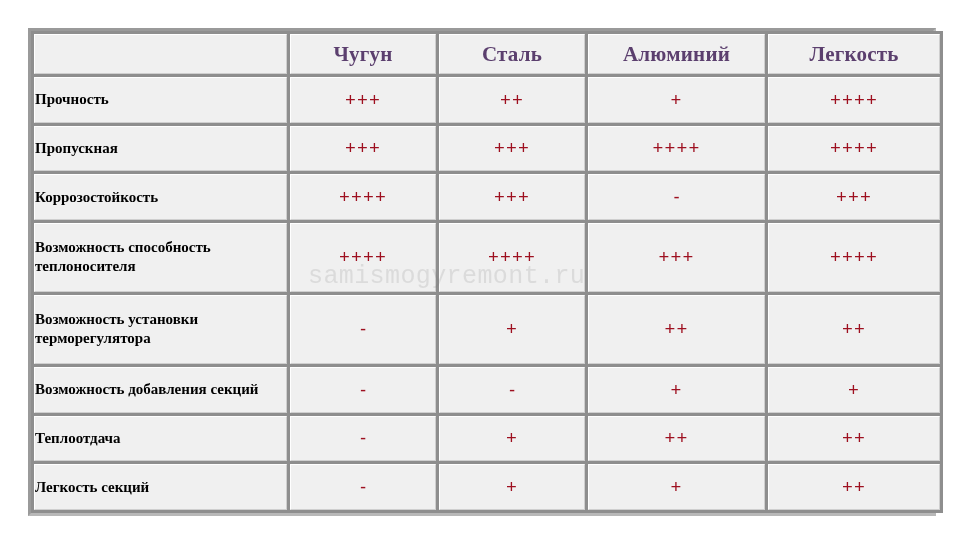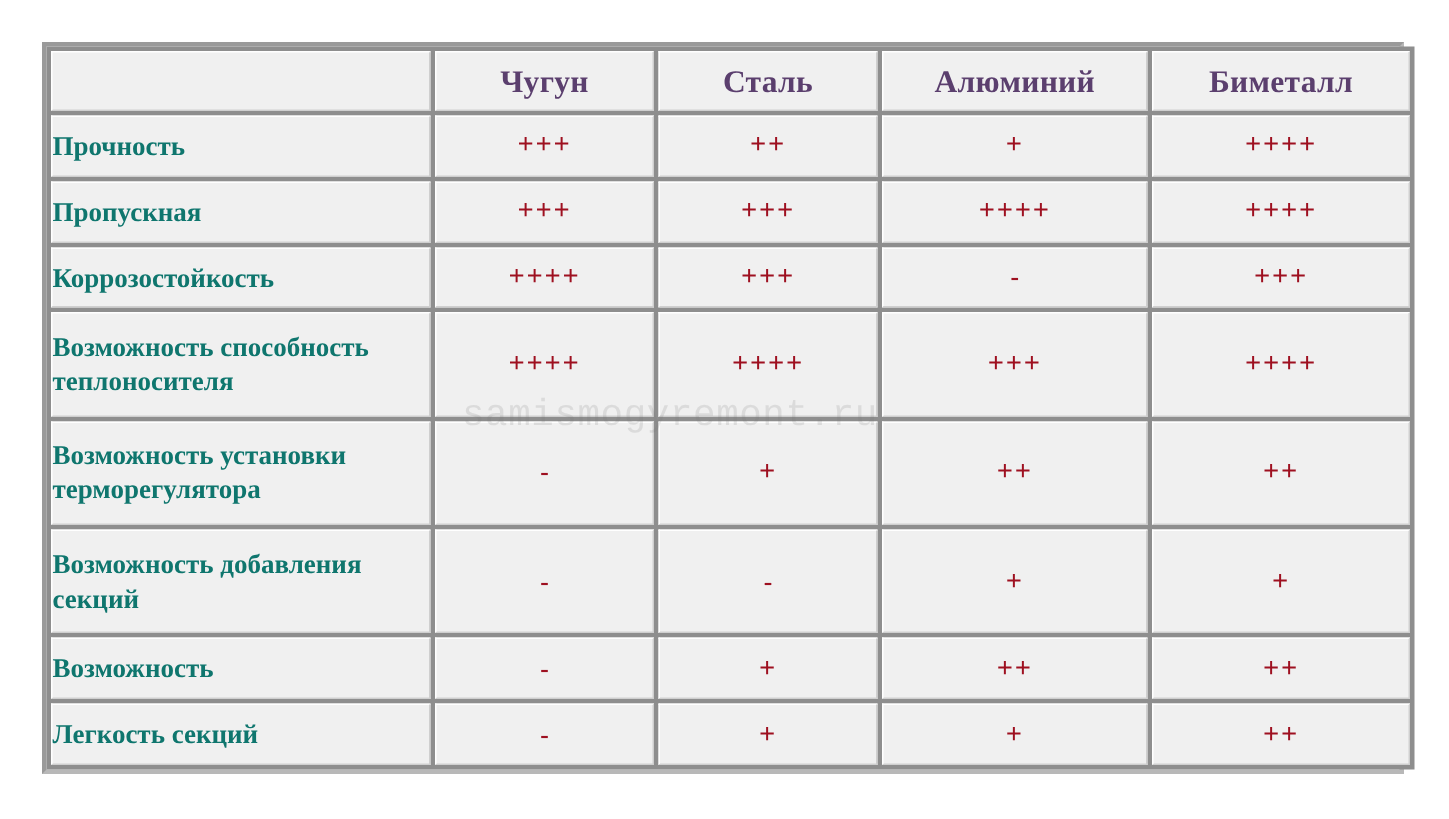--- a/index.html
+++ b/index.html
@@ -74,23 +74,23 @@
     color: #5b3f6e;
     letter-spacing: 0.2px;
     height: 40px;
   }
 
   
   .row-label {
     text-align: left;
     padding-left: 9px;
     font-weight: bold;
-    font-size: 18px;
+    font-size: 15px;
     line-height: 1.28;
-    color: #0f766e;
+    color: #000000;
   }
 
   
   .data-cell {
     text-align: center;
     font-weight: bold;
     font-size: 19px;
     color: #9e1020;
     letter-spacing: 1.2px;
   }
@@ -127,21 +127,21 @@
         <col class="c-data">
         <col class="c-data-wide">
         <col class="c-data-last">
       </colgroup>
       <tbody>
         <tr>
           <td class="hdr-empty"></td>
           <td class="hdr-cell">Чугун</td>
           <td class="hdr-cell">Сталь</td>
           <td class="hdr-cell">Алюминий</td>
-          <td class="hdr-cell">Биметалл</td>
+          <td class="hdr-cell">Легкость</td>
         </tr>
 
         <tr>
           <td class="row-label">Прочность</td>
           <td class="data-cell">+++</td>
           <td class="data-cell">++</td>
           <td class="data-cell">+</td>
           <td class="data-cell">++++</td>
         </tr>
 
@@ -180,21 +180,21 @@
 
         <tr>
           <td class="row-label">Возможность добавления секций</td>
           <td class="data-cell minus">-</td>
           <td class="data-cell minus">-</td>
           <td class="data-cell">+</td>
           <td class="data-cell">+</td>
         </tr>
 
         <tr>
-          <td class="row-label">Возможность</td>
+          <td class="row-label">Теплоотдача</td>
           <td class="data-cell minus">-</td>
           <td class="data-cell">+</td>
           <td class="data-cell">++</td>
           <td class="data-cell">++</td>
         </tr>
 
         <tr>
           <td class="row-label">Легкость секций</td>
           <td class="data-cell minus">-</td>
           <td class="data-cell">+</td>

